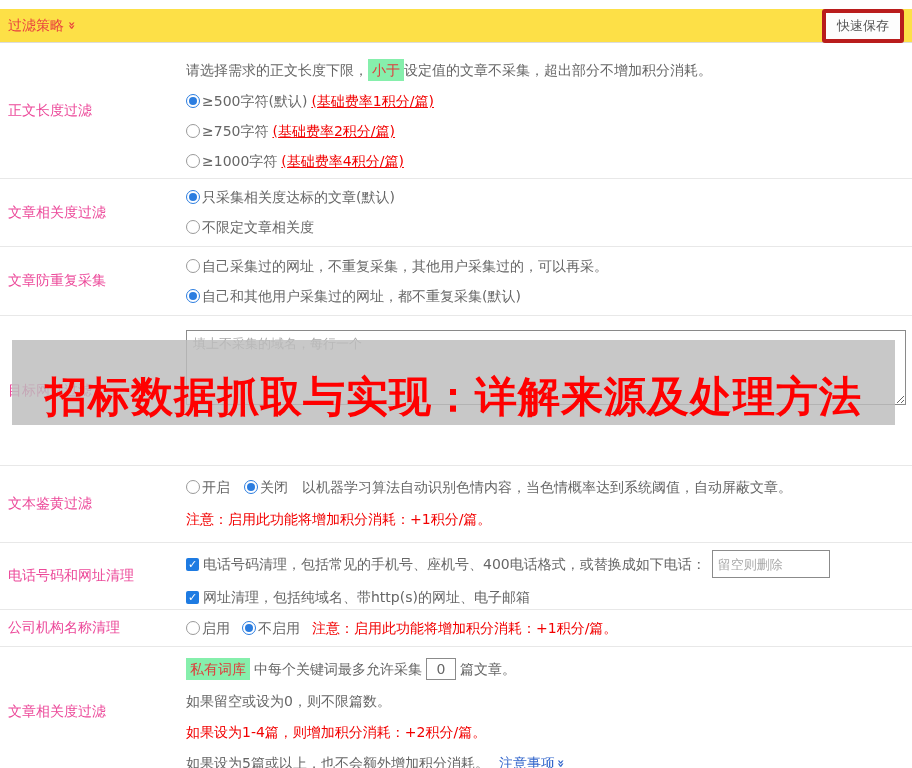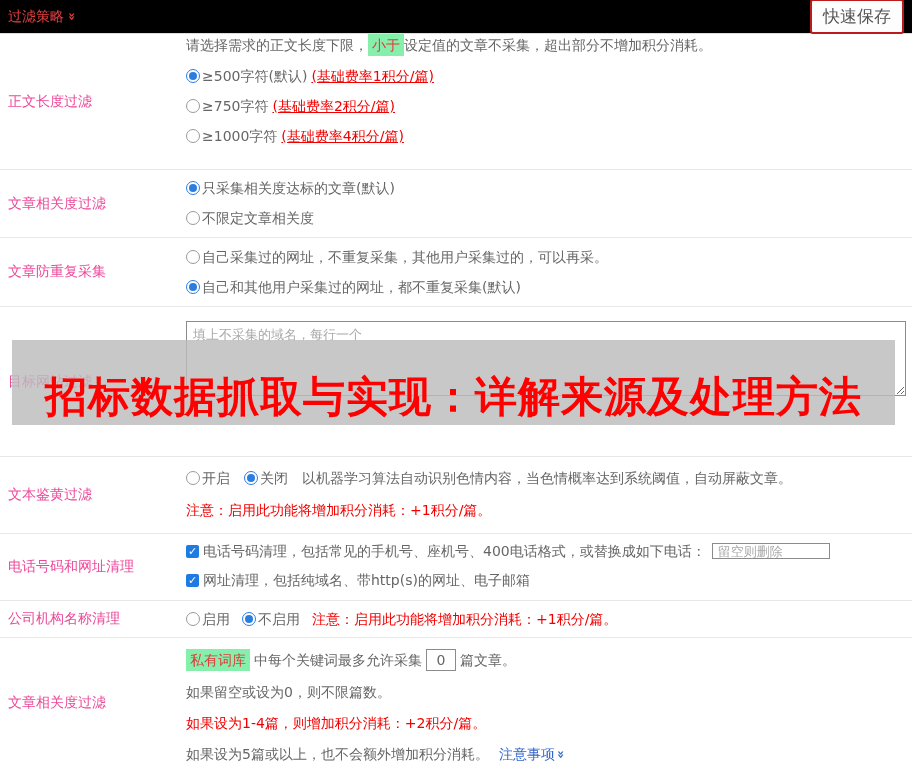--- a/index.html
+++ b/index.html
@@ -4,32 +4,33 @@
 <style>
   * { margin:0; padding:0; box-sizing:border-box; }
   html,body { background:#fff; }
   .page {
     position:relative; width:912px; height:768px; overflow:hidden;
     font-family:"DejaVu Sans","Liberation Sans",sans-serif;
     font-size:14px; color:#666; background:#fff;
   }
   
   .topbar {
-    height:34px; background:#000000; border-bottom:1px solid #dcdcdc;
+    height:34px; background:#fde047; border-bottom:1px solid #dcdcdc;
     display:flex; align-items:center; justify-content:space-between;
     padding:16px 8px;
+    margin-top:9px;
   }
   .topbar-title { color:#e9403f; font-size:14px; display:flex; align-items:center; gap:4px; }
   .chev {
     display:inline-block; transform:rotate(90deg); font-weight:bold;
     font-size:13px; line-height:1;
   }
   .save-btn {
-    background:#fdfdfd; border:2px solid #b91c1c; border-radius:3px;
-    color:#555; font-size:17px; padding:4px 11px; cursor:pointer;
+    background:#fdfdfd; border:4px solid #b91c1c; border-radius:3px;
+    color:#555; font-size:13px; padding:4px 11px; cursor:pointer;
     font-family:Liberation Mono, monospace;
   }
   
   .row { display:flex; border-bottom:1px solid #e8e8e8; }
   .row-label {
     flex:0 0 186px; padding-left:8px; color:#ec4899;
     display:flex; align-items:center; font-size:14px;
   }
   .row-content { flex:1; min-width:0; }
   .line { display:flex; align-items:center; line-height:20px; white-space:nowrap; }
@@ -51,31 +52,31 @@
   .cbx {
     width:13px; height:13px; border-radius:2px; background:#1e7be2;
     color:#fff; font-size:11px; line-height:13px; text-align:center;
     display:inline-block; flex:0 0 13px; margin-right:4px; cursor:pointer;
   }
   .num-input {
     width:30px; height:22px; border:1px solid #8b8b8b; text-align:center;
     font-size:14px; color:#666; margin:0 4px; font-family:inherit;
   }
   .phone-input {
-    width:118px; height:16px; border:1px solid #8b8b8b; font-size:13px;
+    width:118px; height:28px; border:1px solid #8b8b8b; font-size:13px;
     color:#999; padding:0 5px; margin-left:6px; font-family:inherit;
   }
   textarea.domains {
     width:720px; height:75px; border:1px solid #8a8a8a; resize:both;
     font-family:inherit; font-size:13px; color:#666; padding:4px 6px;
     background:#fff;
   }
   textarea.domains::placeholder, .phone-input::placeholder { color:#a9a9a9; }
   
-  .r1 { height:136px; } .r1 .row-content { }
+  .r1 { height:136px; } .r1 .row-content { padding-top:16px; }
   .r1 .line { margin-bottom:10px; }
   .r2 { height:68px; }  .r2 .row-content { padding-top:8px; }
   .r2 .line { margin-bottom:10px; }
   .r3 { height:69px; }  .r3 .row-content { padding-top:9px; }
   .r3 .line { margin-bottom:10px; }
   .r4 { height:150px; } .r4 .row-content { padding-top:7px; }
   .r4 .desc { line-height:20px; white-space:normal; width:722px; }
   .r4 textarea { margin-top:7px; }
   .r5 { height:77px; }  .r5 .row-content { padding-top:11px; }
   .r5 .line { margin-bottom:12px; }

